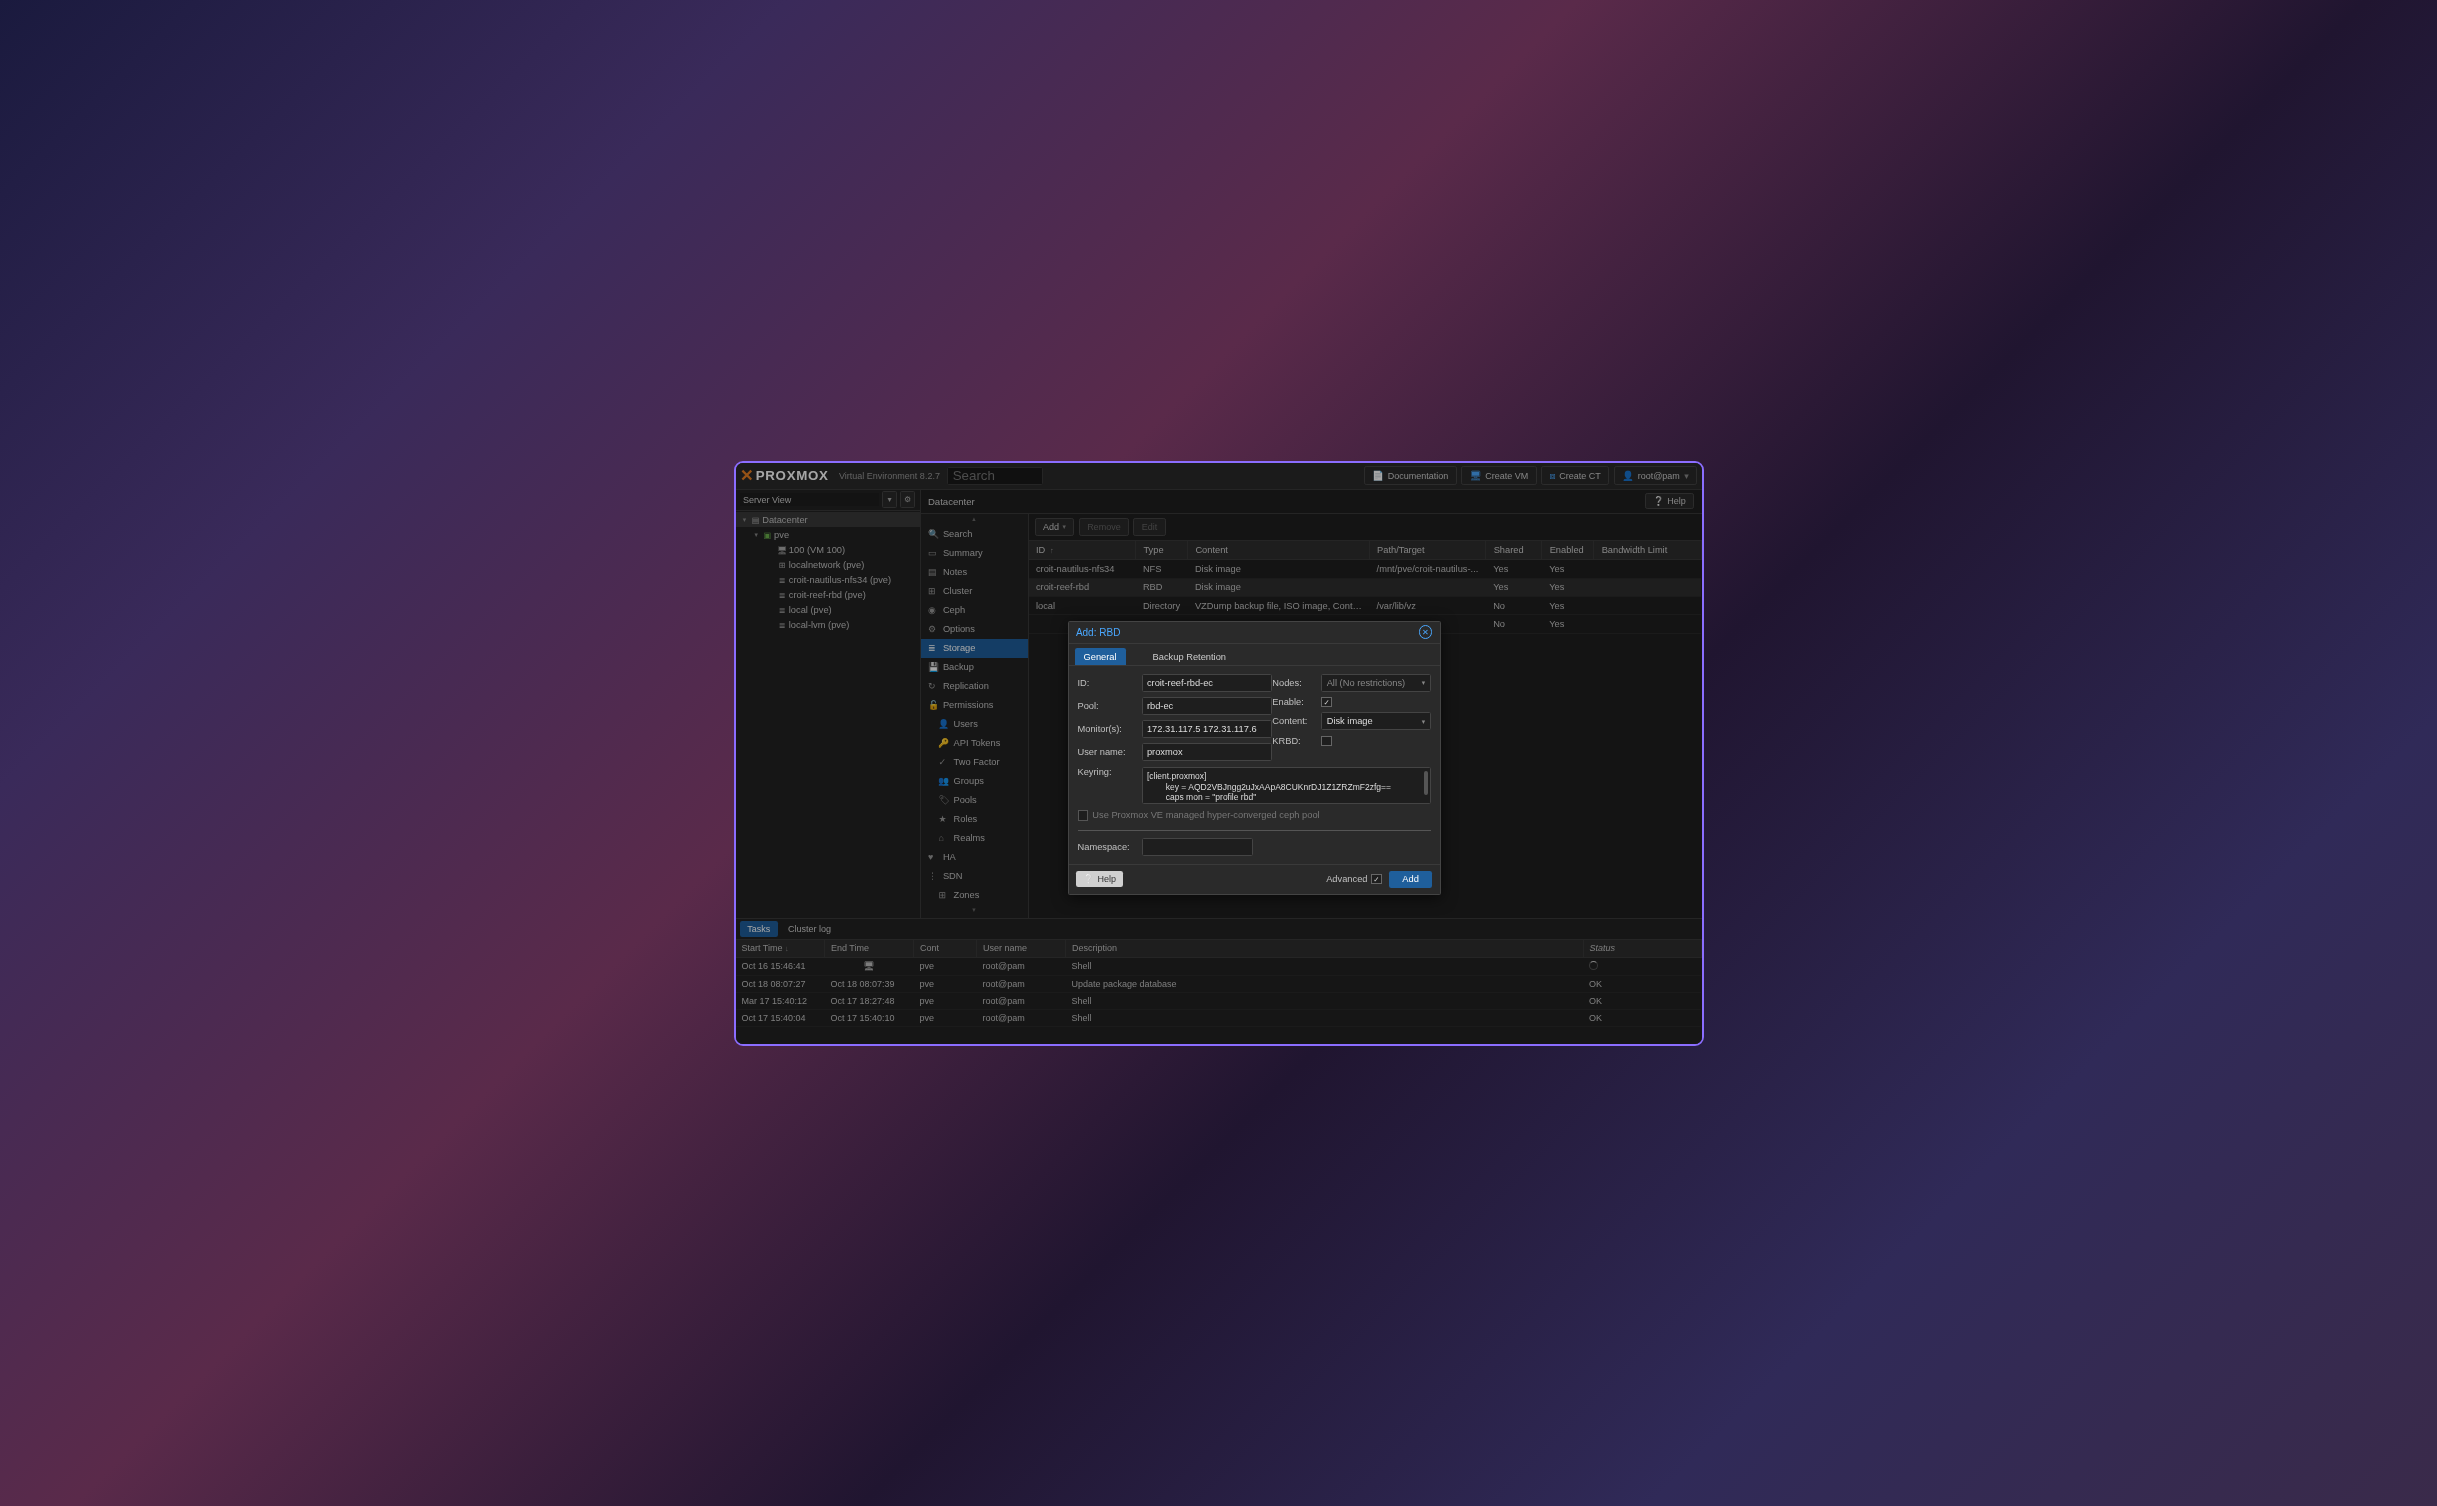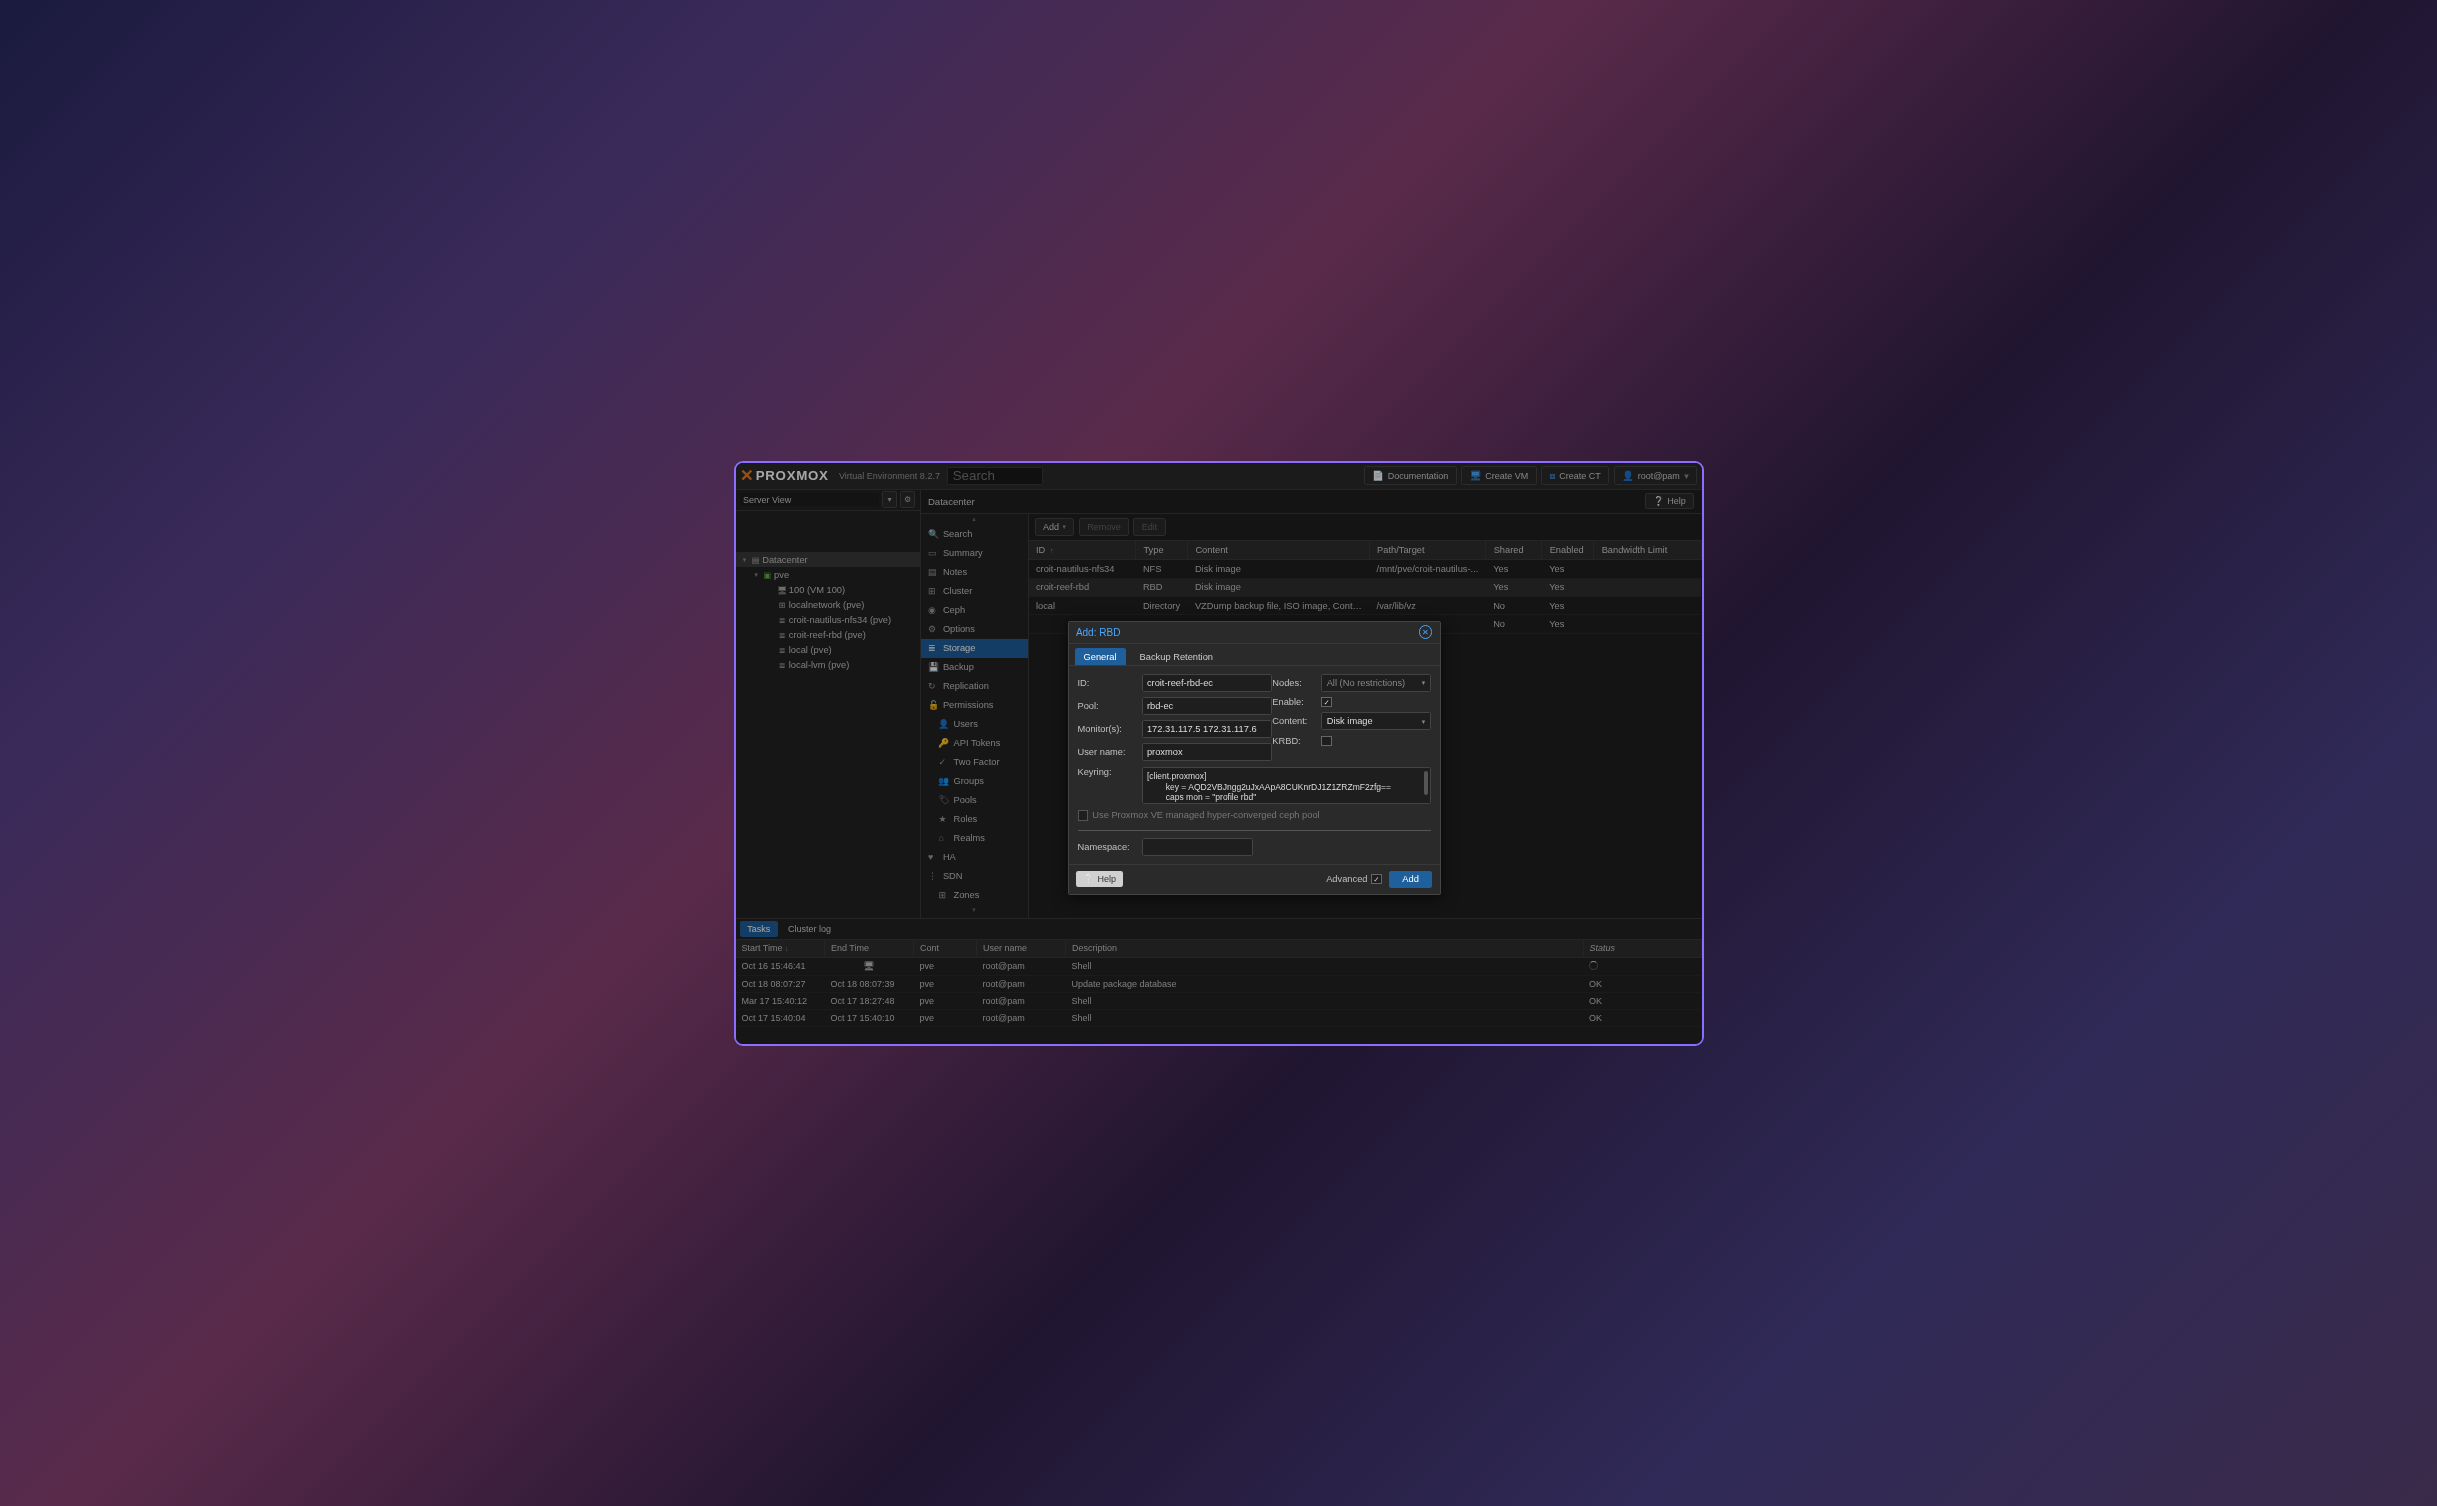--- a/index.html
+++ b/index.html
@@ -29,21 +29,21 @@
   .version { color:#999; font-size:9px; margin-left:4.4px; white-space:nowrap;}
   .searchbox { margin-left:7.4px; background:#1a1a1a; border:0.7px solid #3a3a3a; border-radius:1.5px; height:18px; width:96px; padding:0 4.4px; color:#888;}
   .header-spacer { flex:1; }
   .hbtn { background:#2a2a2a; border:0.7px solid #444; border-radius:2.2px; height:19px; padding:0 7.4px; margin-left:4.4px; display:flex; align-items:center; color:#ccc; cursor:pointer; font-size:9px;}
   .hbtn.vm .ico, .hbtn.ct .ico { color:#4aa8ff; }
   .hbtn .ico { margin-right:3.7px; font-size:9.6px;}
   .hbtn.user .chev { margin-left:4.4px; color:#888;}
   
   .body { flex:1; display:flex; min-height:0; }
   
-  .left { width:185px; background:#232323; border-right:0.7px solid #3a3a3a; display:flex; flex-direction:column;gap:40px;}
+  .left { width:185px; background:#232323; border-right:0.7px solid #3a3a3a; display:flex; flex-direction:column;}
   .left-head { height:21px; border-bottom:0.7px solid #3a3a3a; display:flex; align-items:center; padding:0 4.4px;}
   .left-head .sel { flex:1; background:#1e1e1e; color:#ccc; font-size:9px; padding:1.5px 3px;}
   .left-head .gear, .left-head .chev { width:15px; height:16.3px; background:#2a2a2a; border:0.7px solid #444; margin-left:3px; display:flex;align-items:center;justify-content:center; color:#aaa; font-size:8.1px; border-radius:1.5px;}
   .tree { flex:1; padding:1.5px 0; font-size:9.3px; overflow:auto;}
   .tnode { display:flex; align-items:center; height:15px; padding-left:4.4px; color:#c0c0c0; cursor:pointer;}
   .tnode.sel { background:#3a3a3a; }
   .tnode .tw { width:9px; display:inline-flex; justify-content:center; color:#888; font-size:6.7px;}
   .tnode .ti { width:13.3px; display:inline-flex; justify-content:center; color:#aaa; font-size:8.1px;}
   .tnode .ti.green { color:#6ab04c;}
   .depth2 { padding-left:16.3px;}
@@ -90,21 +90,21 @@
   .dim { position:absolute; inset:0; background:rgba(0,0,0,0.35);}
   .dialog {
     position:absolute; left:332px; top:158px; width:373px;
     background:#2a2a2a; border:0.7px solid #444; border-radius:1.5px;
     box-shadow:0 3px 15px rgba(0,0,0,0.6);
     display:flex; flex-direction:column;
   }
   .dlg-head { height:22px; display:flex; align-items:center; padding:0 7.4px; border-bottom:0.7px solid #3a3a3a;}
   .dlg-head .title { color:#4aa8ff; font-size:10px; flex:1;}
   .dlg-head .close { width:13.3px; height:13.3px; border:1.1px solid #4aa8ff; border-radius:50%; color:#4aa8ff; display:flex; align-items:center; justify-content:center; font-size:8.1px; cursor:pointer;}
-  .dlg-tabs { display:flex; padding:4.4px 6px 0 6px; gap:5px; border-bottom:0.7px solid #3a3a3a;}
+  .dlg-tabs { display:flex; padding:4.4px 6px 0 6px; gap:18px; border-bottom:0.7px solid #3a3a3a;}
   .dtab { padding:3.7px 9px; border-radius:2.2px 2.2px 0 0; font-size:9.3px; cursor:pointer; color:#ccc;}
   .dtab.active { background:#1f5f9c; color:#fff;}
   .dlg-body { padding:7.4px 9px; display:flex; flex-direction:column; gap:6px;}
   .form-cols { display:flex; }
   .fcol { flex:1; display:flex; flex-direction:column; gap:5.2px;}
   .frow { display:flex; align-items:center; }
   .frow.top { align-items:flex-start;}
   .flabel { width:64px; color:#c0c0c0; font-size:9.3px;}
   .fcol.right .flabel { width:49px;}
   .finput { flex:1; background:#1e1e1e; border:0.7px solid #444; color:#ddd; padding:3px 4.4px; font-size:9.3px; border-radius:1.5px;}

